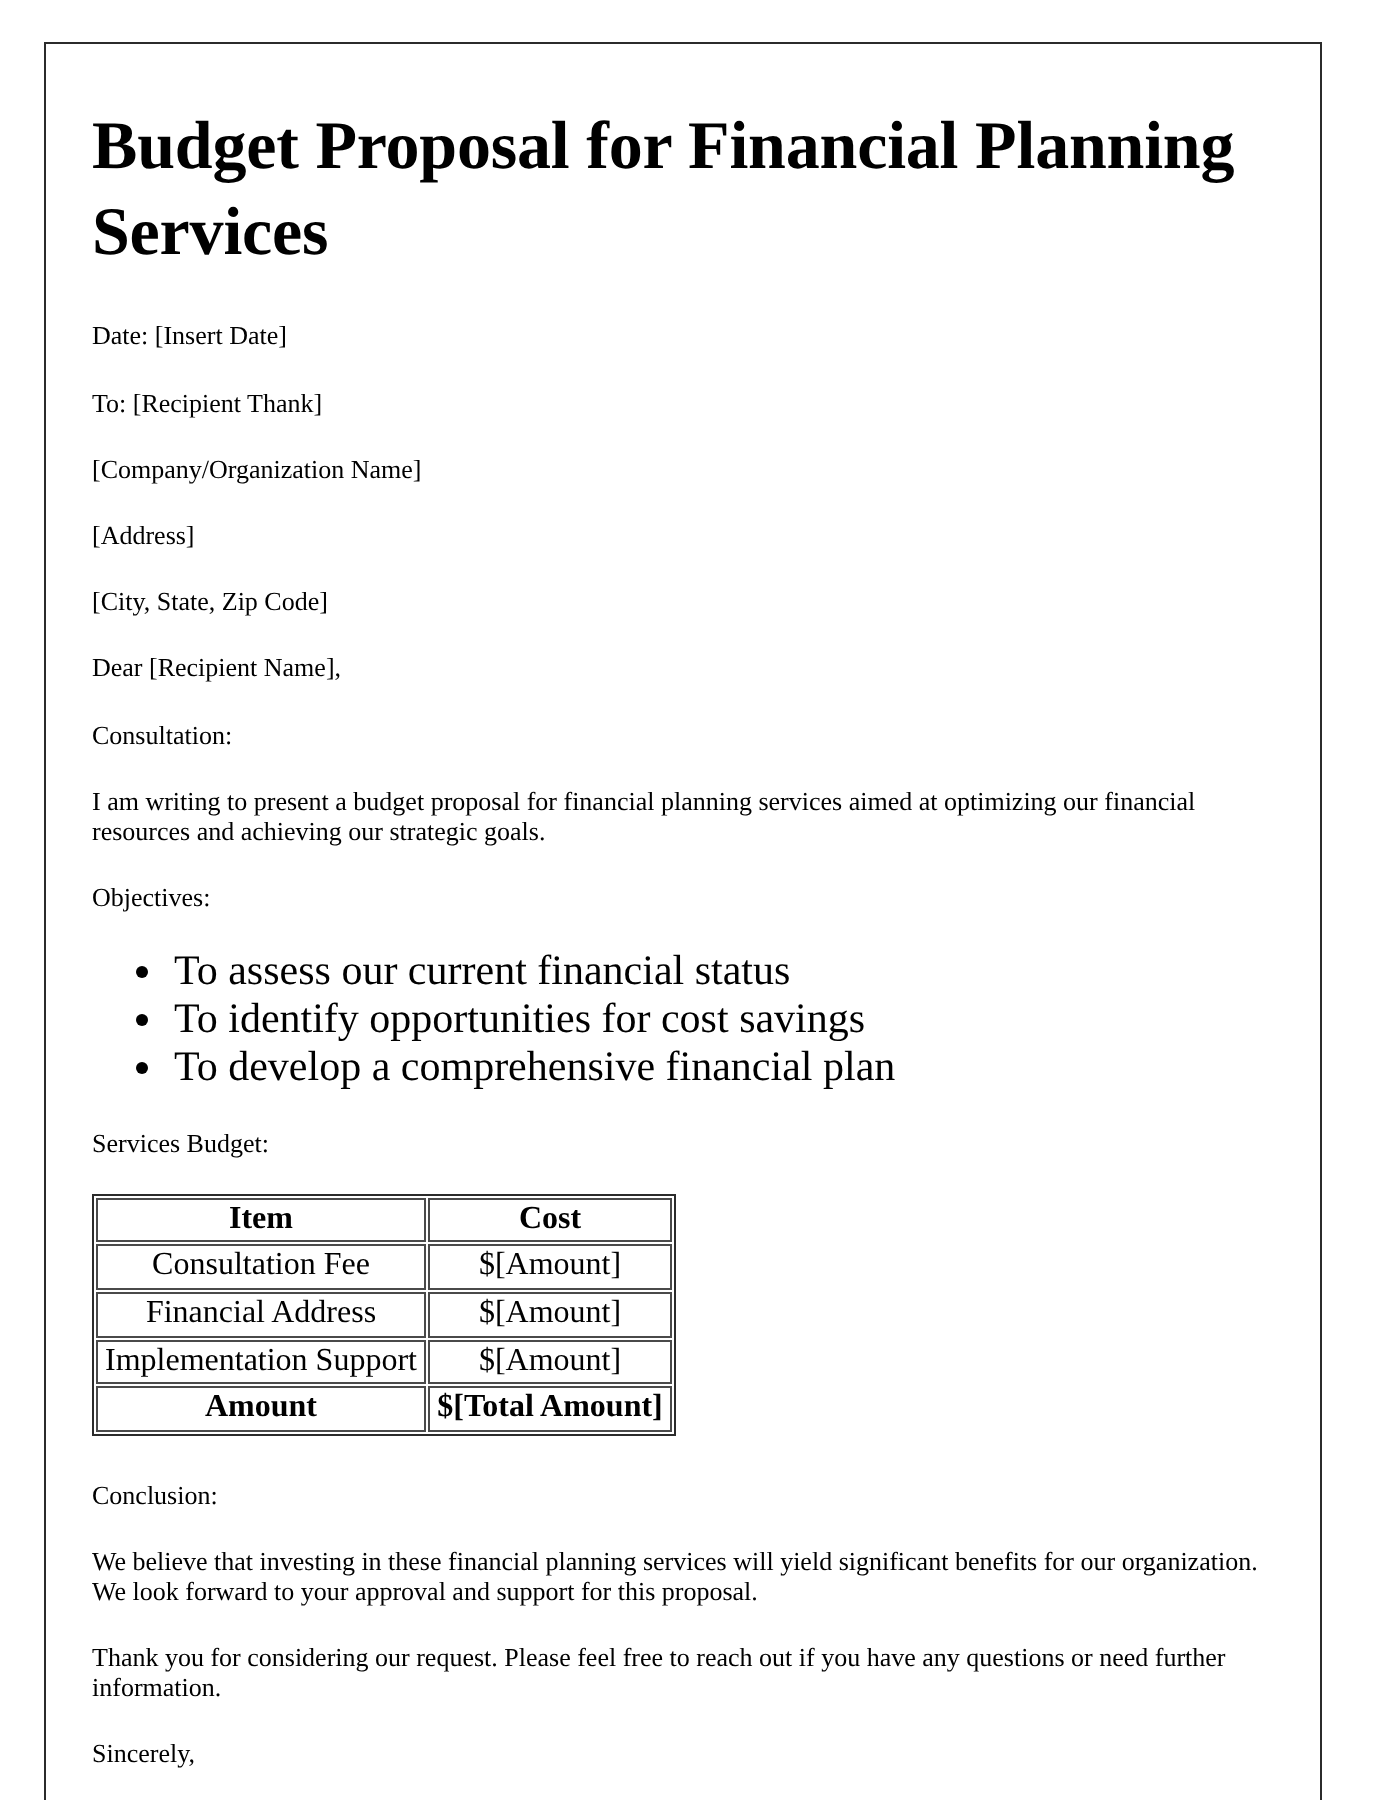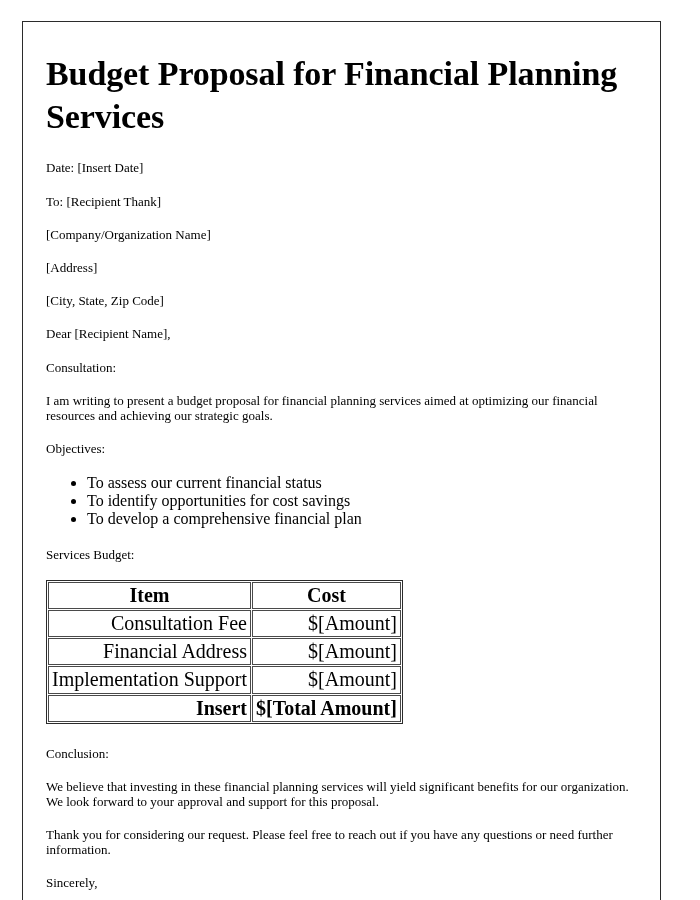--- a/index.html
+++ b/index.html
@@ -51,49 +51,49 @@
     margin-bottom: 17px;
   }
 
   
   ul.objectives {
     margin: 0 0 18px 0;
     padding-left: 41px;
     list-style-type: disc;
   }
   ul.objectives li {
-    font-size: 16px;
+    font-size: 21px;
     line-height: 1.14;
     margin: 0;
   }
 
   
   table.budget {
     border-collapse: separate;
     border-spacing: 1px;
     border: 1px solid #2b2b2b;
     margin: 0 0 22px 0;
     font-size: 16px;
     background: #ffffff;
   }
   table.budget th,
   table.budget td {
     border: 1px solid #4a4a4a;
     padding: 1px 3px;
-    font-size: 20px;
+    font-size: 16px;
     line-height: 1.16;
     white-space: nowrap;
     background: #ffffff;
   }
   table.budget th {
     font-weight: bold;
     text-align: center;
   }
   table.budget td {
-    text-align: right;
+    text-align: center;
     font-weight: normal;
   }
   table.budget tr.total-row td {
     font-weight: bold;
   }
   table.budget td.col-item { width: 157px; }
   table.budget td.col-cost { width: 114px; }
 </style>
 </head>
 <body>
@@ -136,21 +136,21 @@
         </tr>
         <tr>
           <td class="col-item">Financial Address</td>
           <td class="col-cost">$[Amount]</td>
         </tr>
         <tr>
           <td class="col-item">Implementation Support</td>
           <td class="col-cost">$[Amount]</td>
         </tr>
         <tr class="total-row">
-          <td class="col-item">Insert</td>
+          <td class="col-item">Amount</td>
           <td class="col-cost">$[Total Amount]</td>
         </tr>
       </tbody>
     </table>
 
     <p class="para">Conclusion:</p>
     <p class="para body">We believe that investing in these financial planning services will yield significant benefits for our organization. We look forward to your approval and support for this proposal.</p>
     <p class="para body">Thank you for considering our request. Please feel free to reach out if you have any questions or need further information.</p>
 
     <p class="para">Sincerely,</p>

